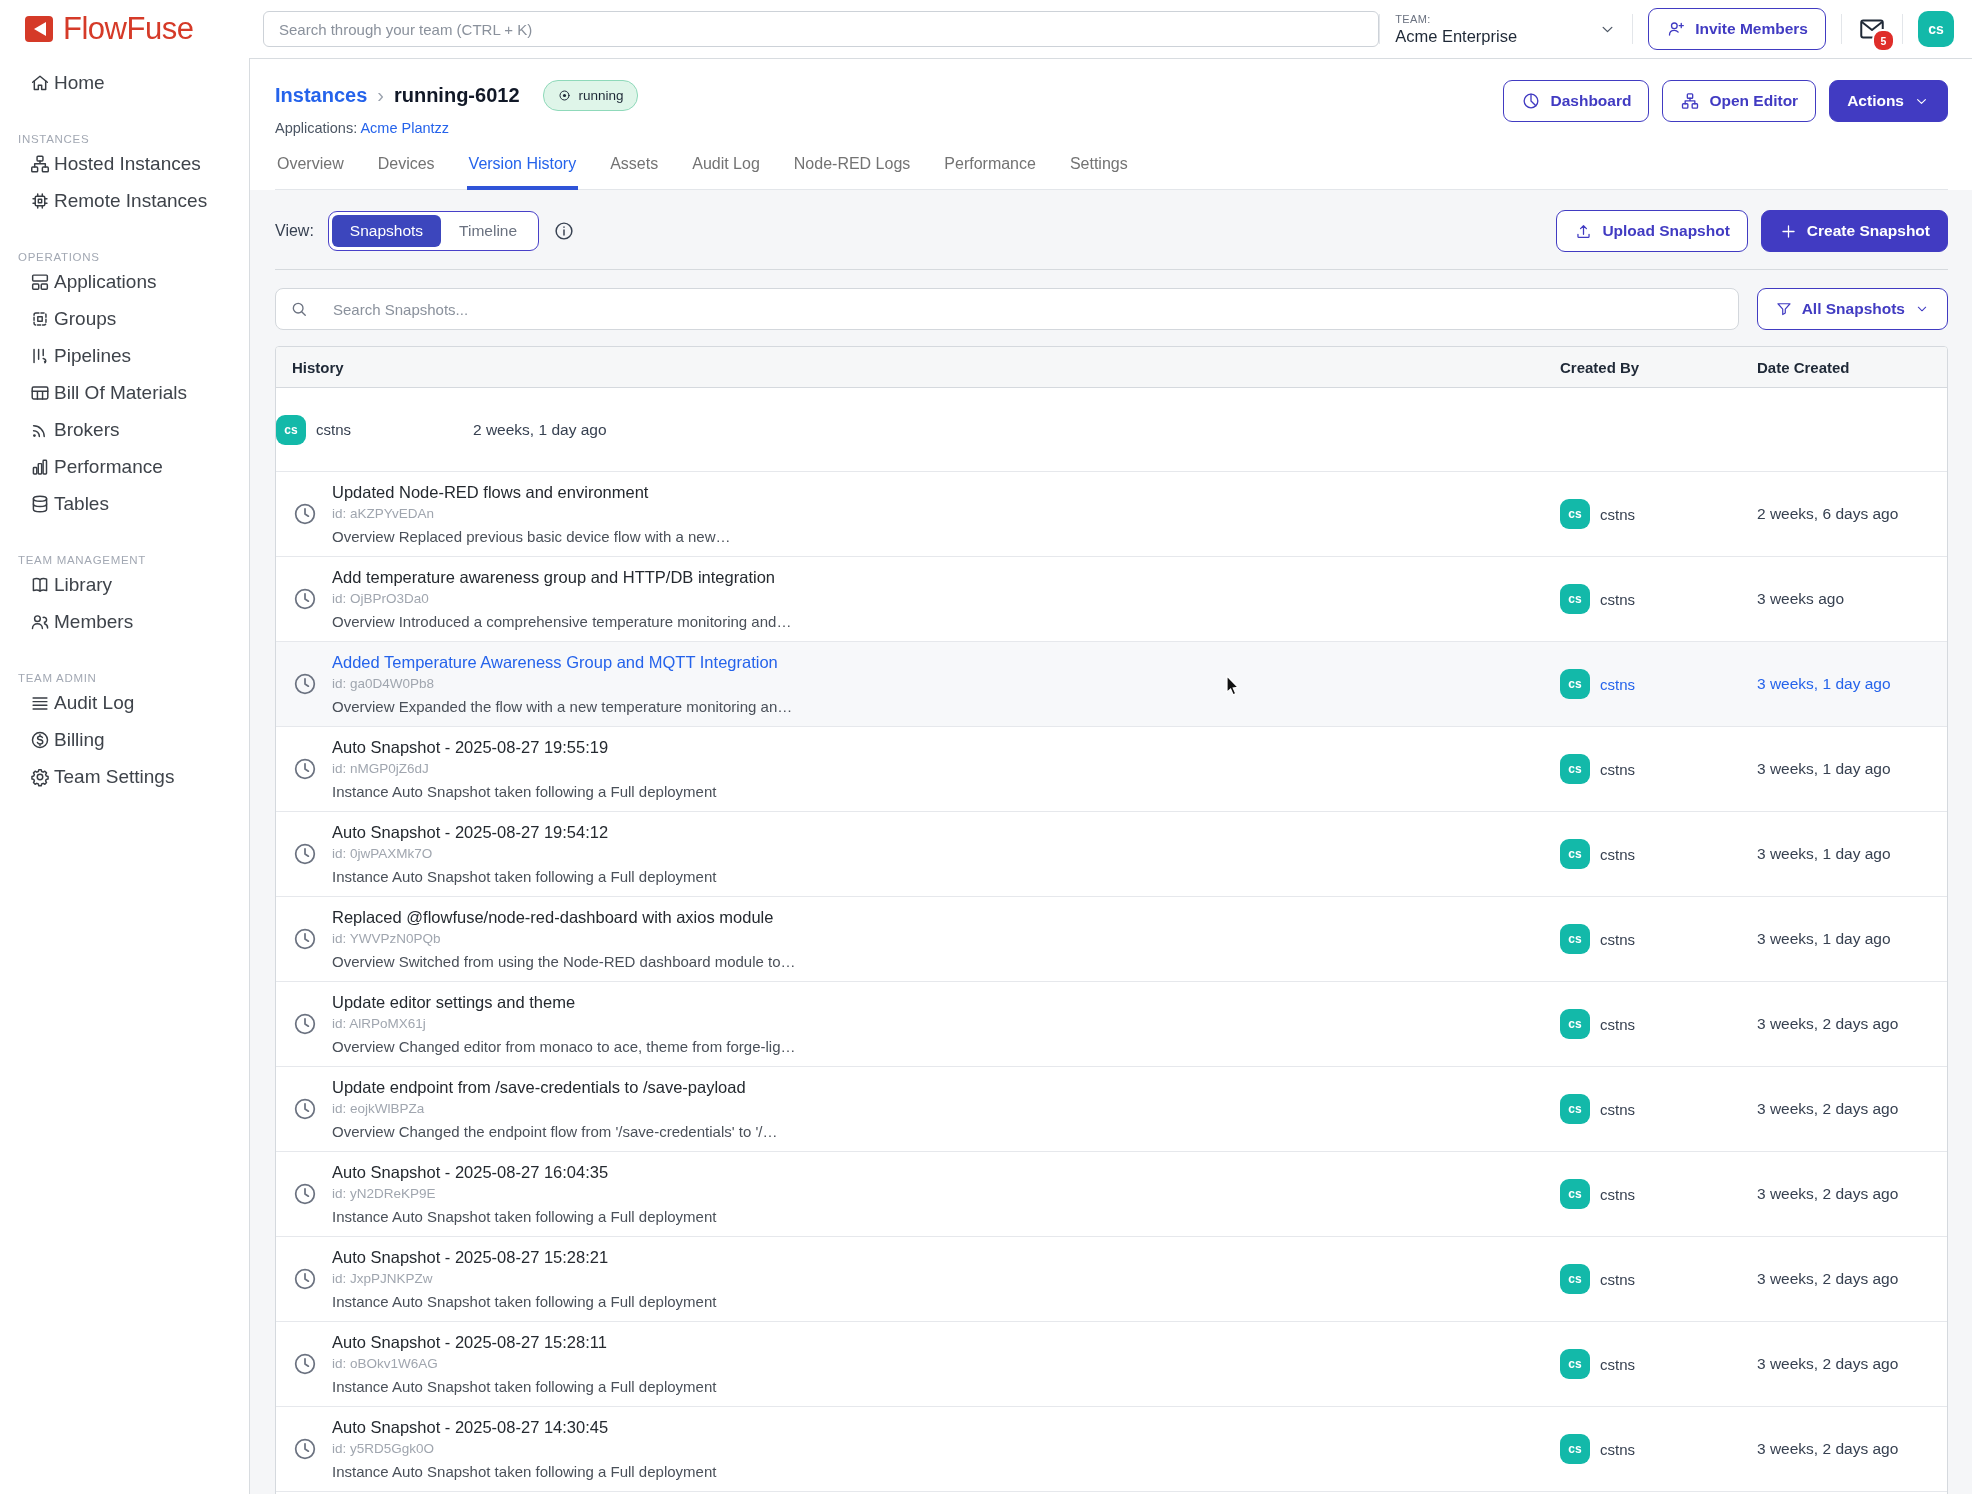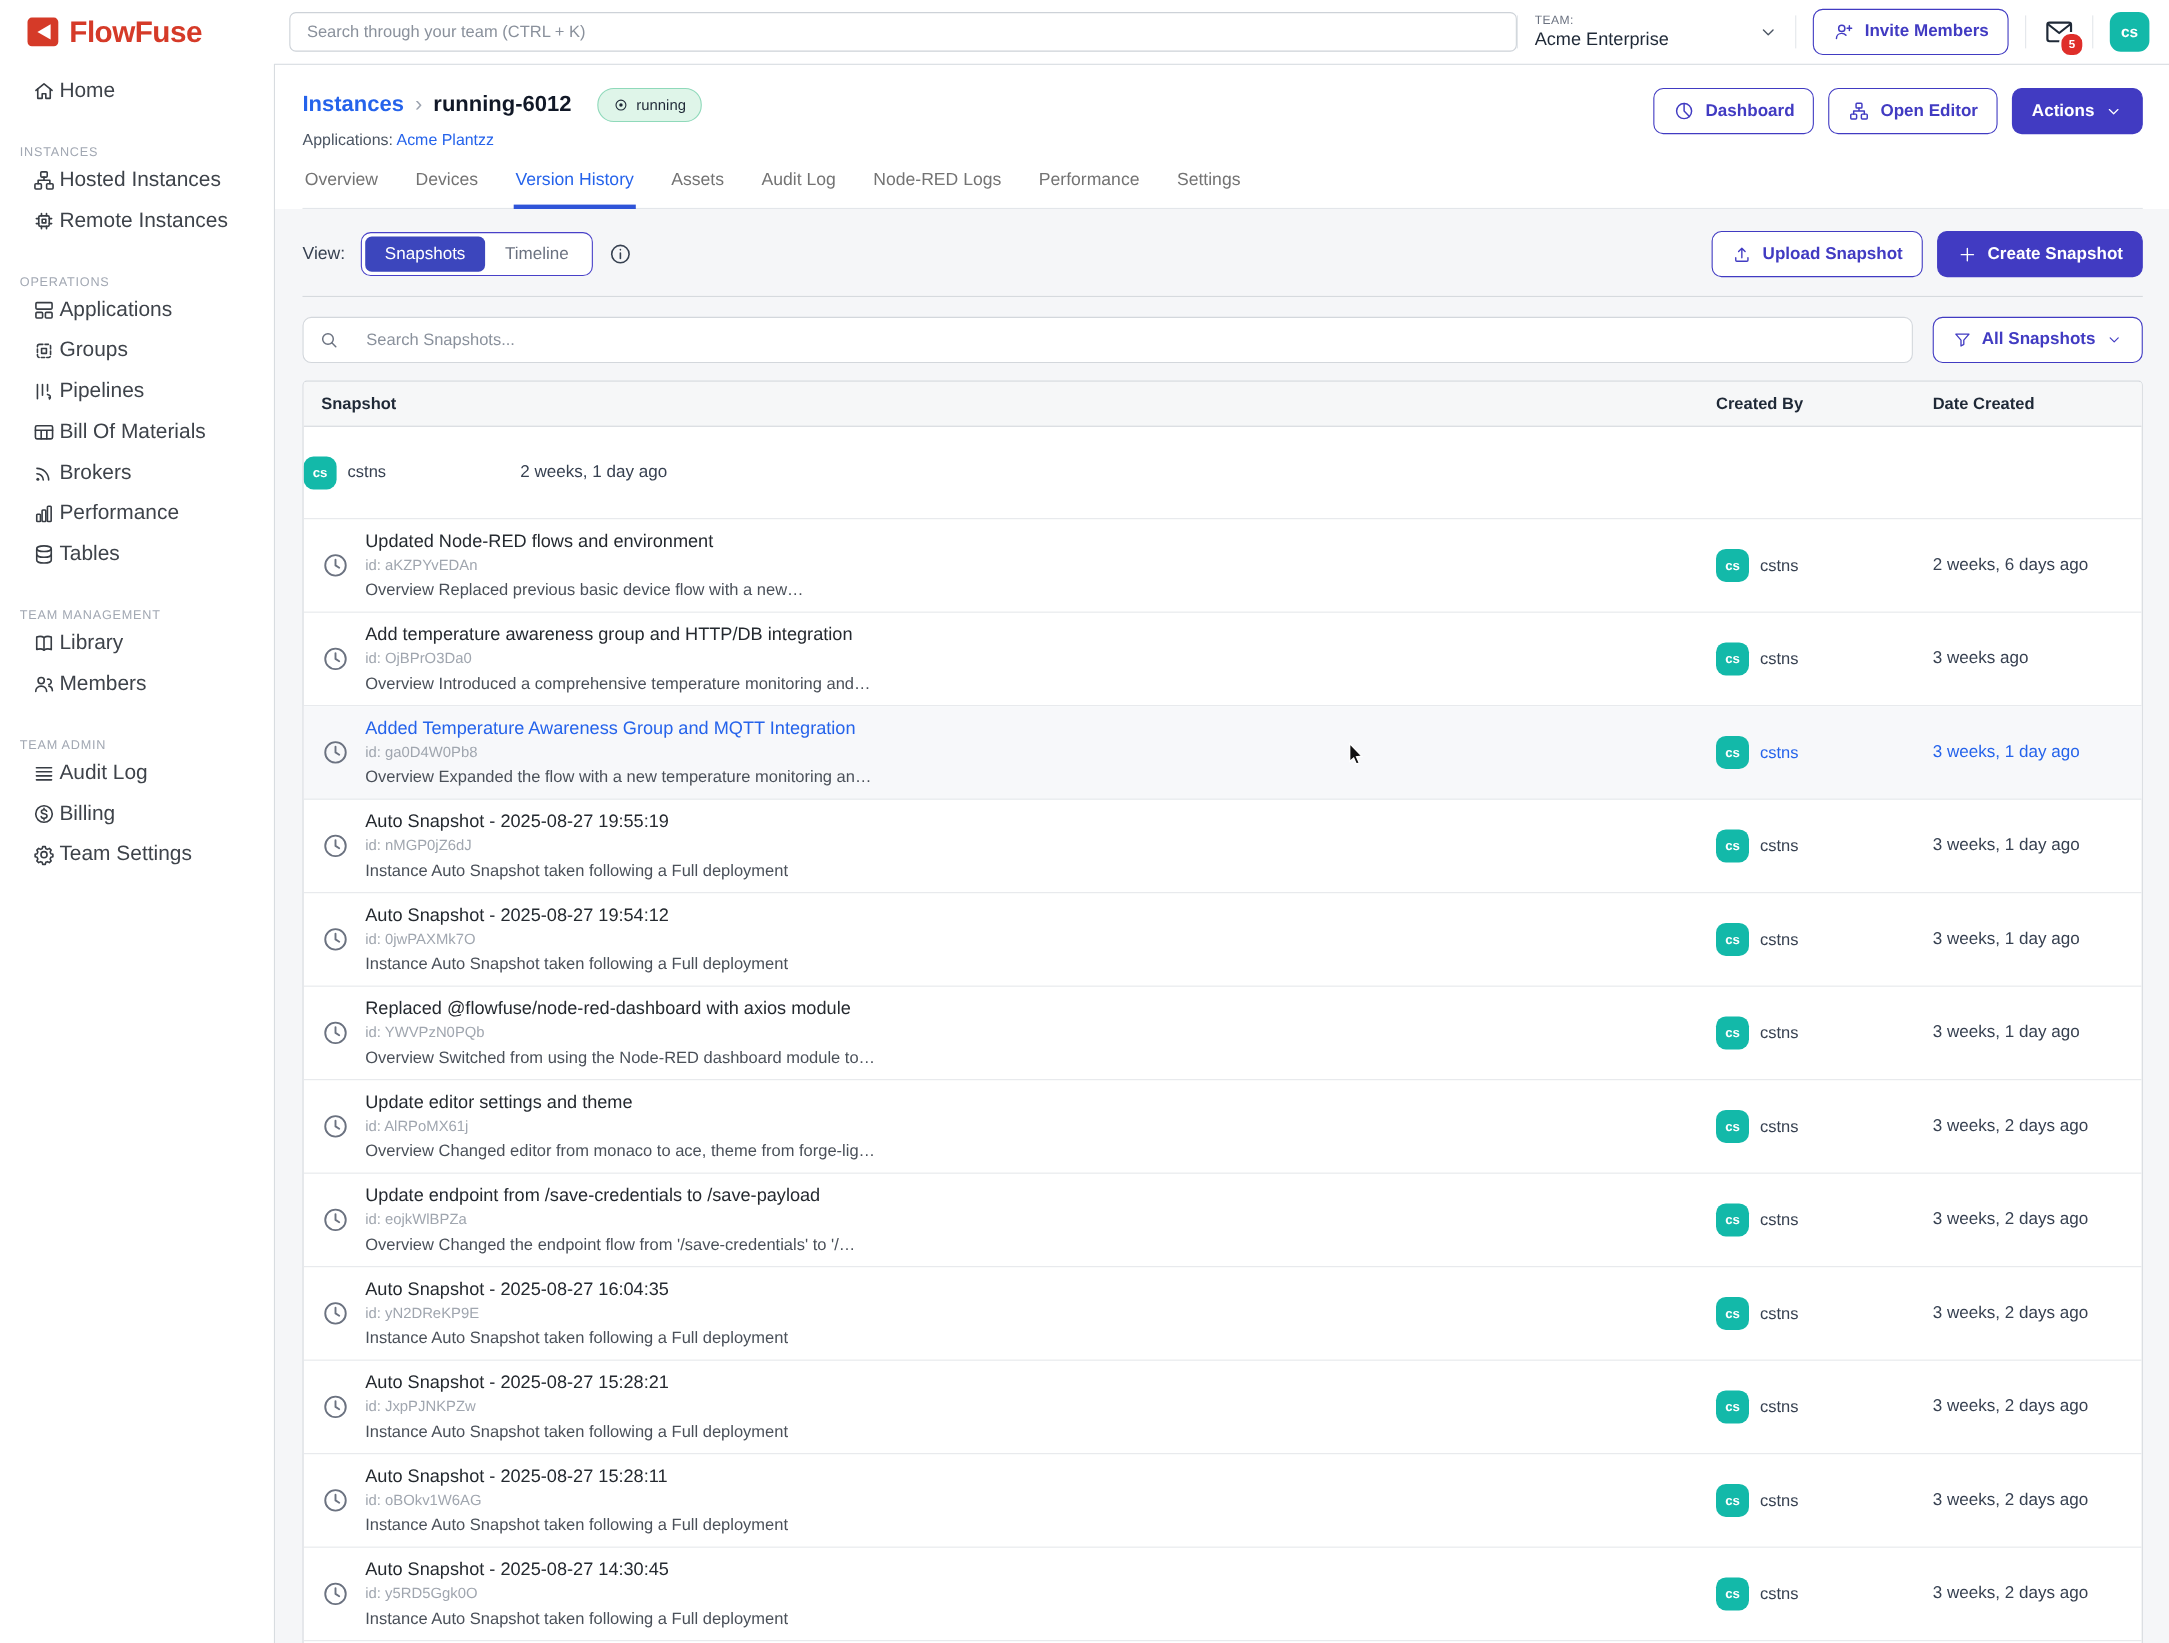--- a/index.html
+++ b/index.html
@@ -3,21 +3,21 @@
 <meta charset="utf-8">
 <style>
   html,body{margin:0;padding:0}
   body{width:1972px;height:1494px;overflow:hidden;background:#fff;color:#1f2937;
        font-family:"Liberation Sans", sans-serif;-webkit-font-smoothing:antialiased}
   .app{width:1972px;height:1494px;display:flex;flex-direction:column}
   .ic{fill:none;stroke:currentColor;stroke-width:1.6;stroke-linecap:round;stroke-linejoin:round}
   
   .topbar{height:58px;flex:none;display:flex;align-items:center;background:#fff}
   .logo{width:250px;flex:none;display:flex;align-items:center;gap:9px;padding-left:24px;box-sizing:border-box;cursor:pointer}
-  .logo-text{font-size:27px;font-weight:700;color:#d53a28;letter-spacing:-.5px}
+  .logo-text{font-size:31px;font-weight:400;color:#d53a28;letter-spacing:-.5px}
   .top-search{width:1152px;height:36px;box-sizing:border-box;border:1px solid #cdd2d8;border-radius:6px;
       display:flex;align-items:center;padding:0 13px;margin-left:13px;background:#fff}
   .top-search input{border:0;outline:0;width:100%;font-size:15px;font-family:inherit;color:#1f2937;background:transparent}
   ::placeholder{color:#8a919c;opacity:1}
   .top-right{display:flex;align-items:center;margin-left:auto;padding-right:18px;gap:15px}
   .vsep{width:1px;height:30px;background:#e3e6ea;flex:none}
   .team{width:222px;display:flex;align-items:center;justify-content:space-between;cursor:pointer}
   .team-label{font-size:11px;color:#6b7280;letter-spacing:.4px}
   .team-name{font-size:16.5px;color:#1f2937;margin-top:2px}
   .chev{color:#4b5563}
@@ -440,21 +440,21 @@
               </svg>
             <span>All Snapshots</span>
             <svg class="ic" width="16" height="16" viewBox="0 0 24 24">
                 <use href="#s-chev"></use>
               </svg>
           </div>
         </div>
 
         <div class="table">
           <div class="thead">
-            <div class="th-snap">Snapshot</div>
+            <div class="th-snap">History</div>
             <div class="colw-user">Created By</div>
             <div class="colw-date">Date Created</div>
           </div>
           <div id="rows">
               <div class="trow">
                 <div class="c-user">
                   <span class="av av-sm">cs</span>
                   <span class="un">cstns</span>
                 </div>
                 <div class="c-date">2 weeks, 1 day ago</div>

